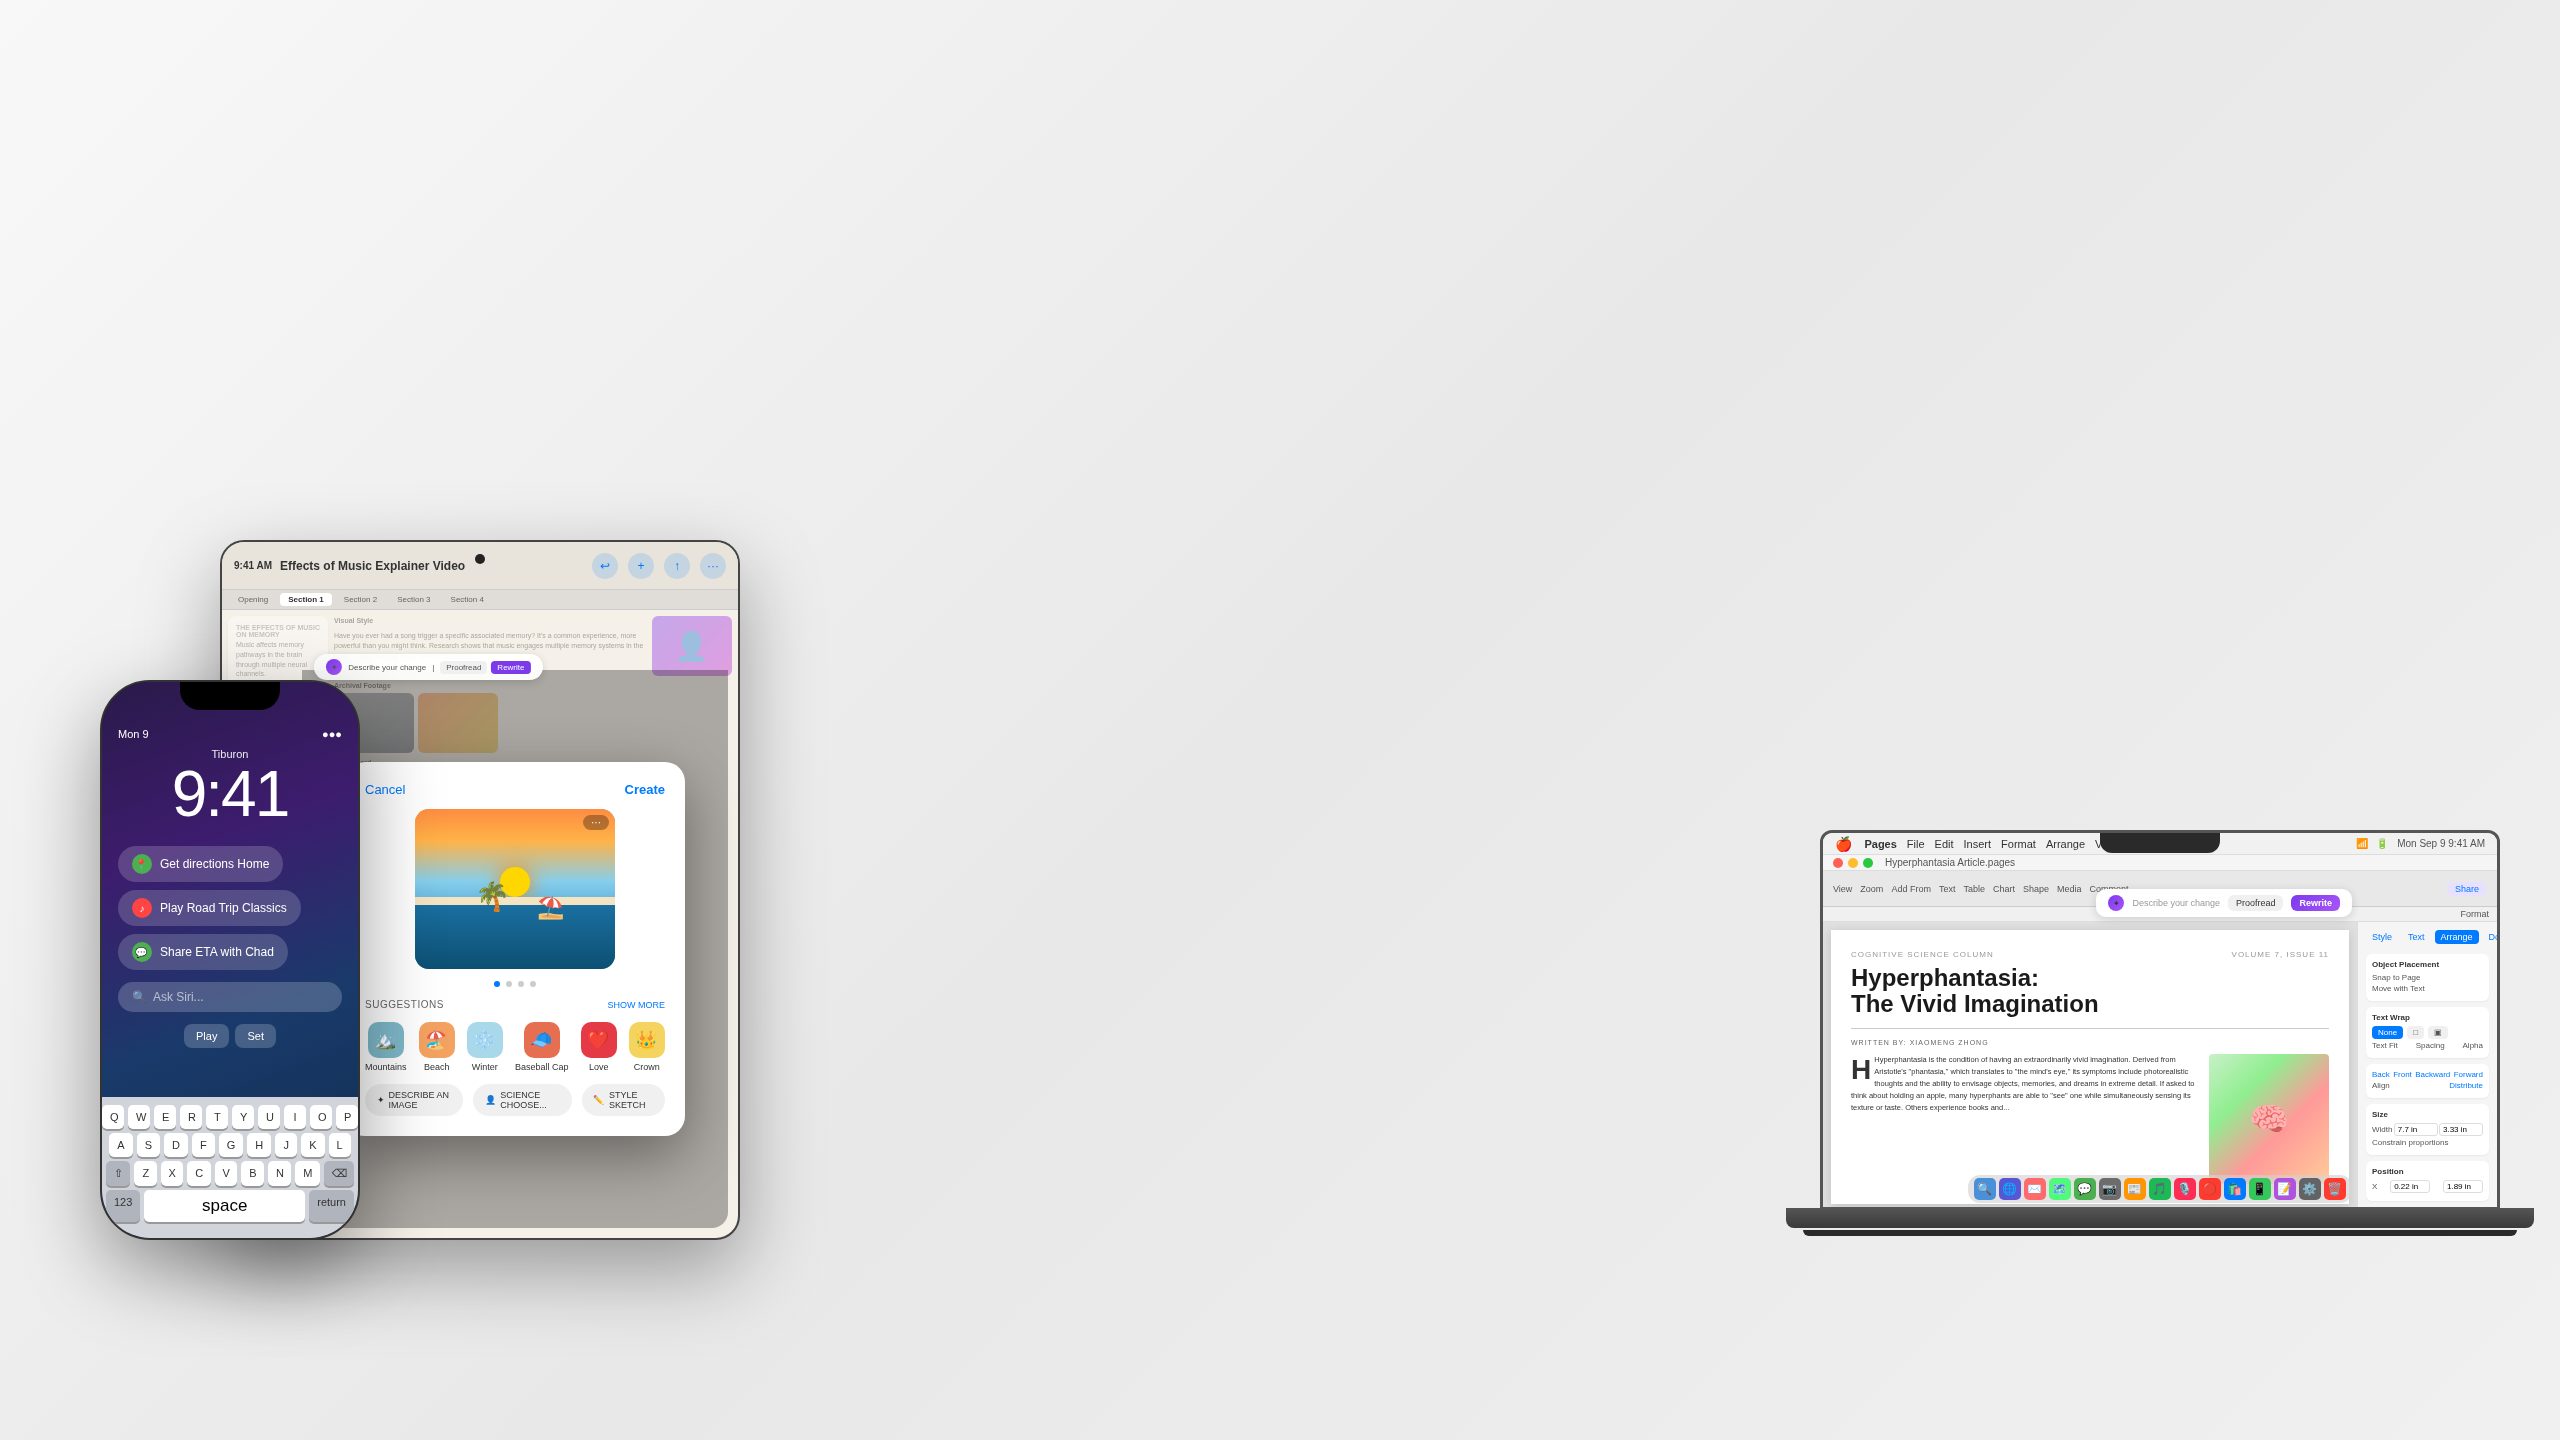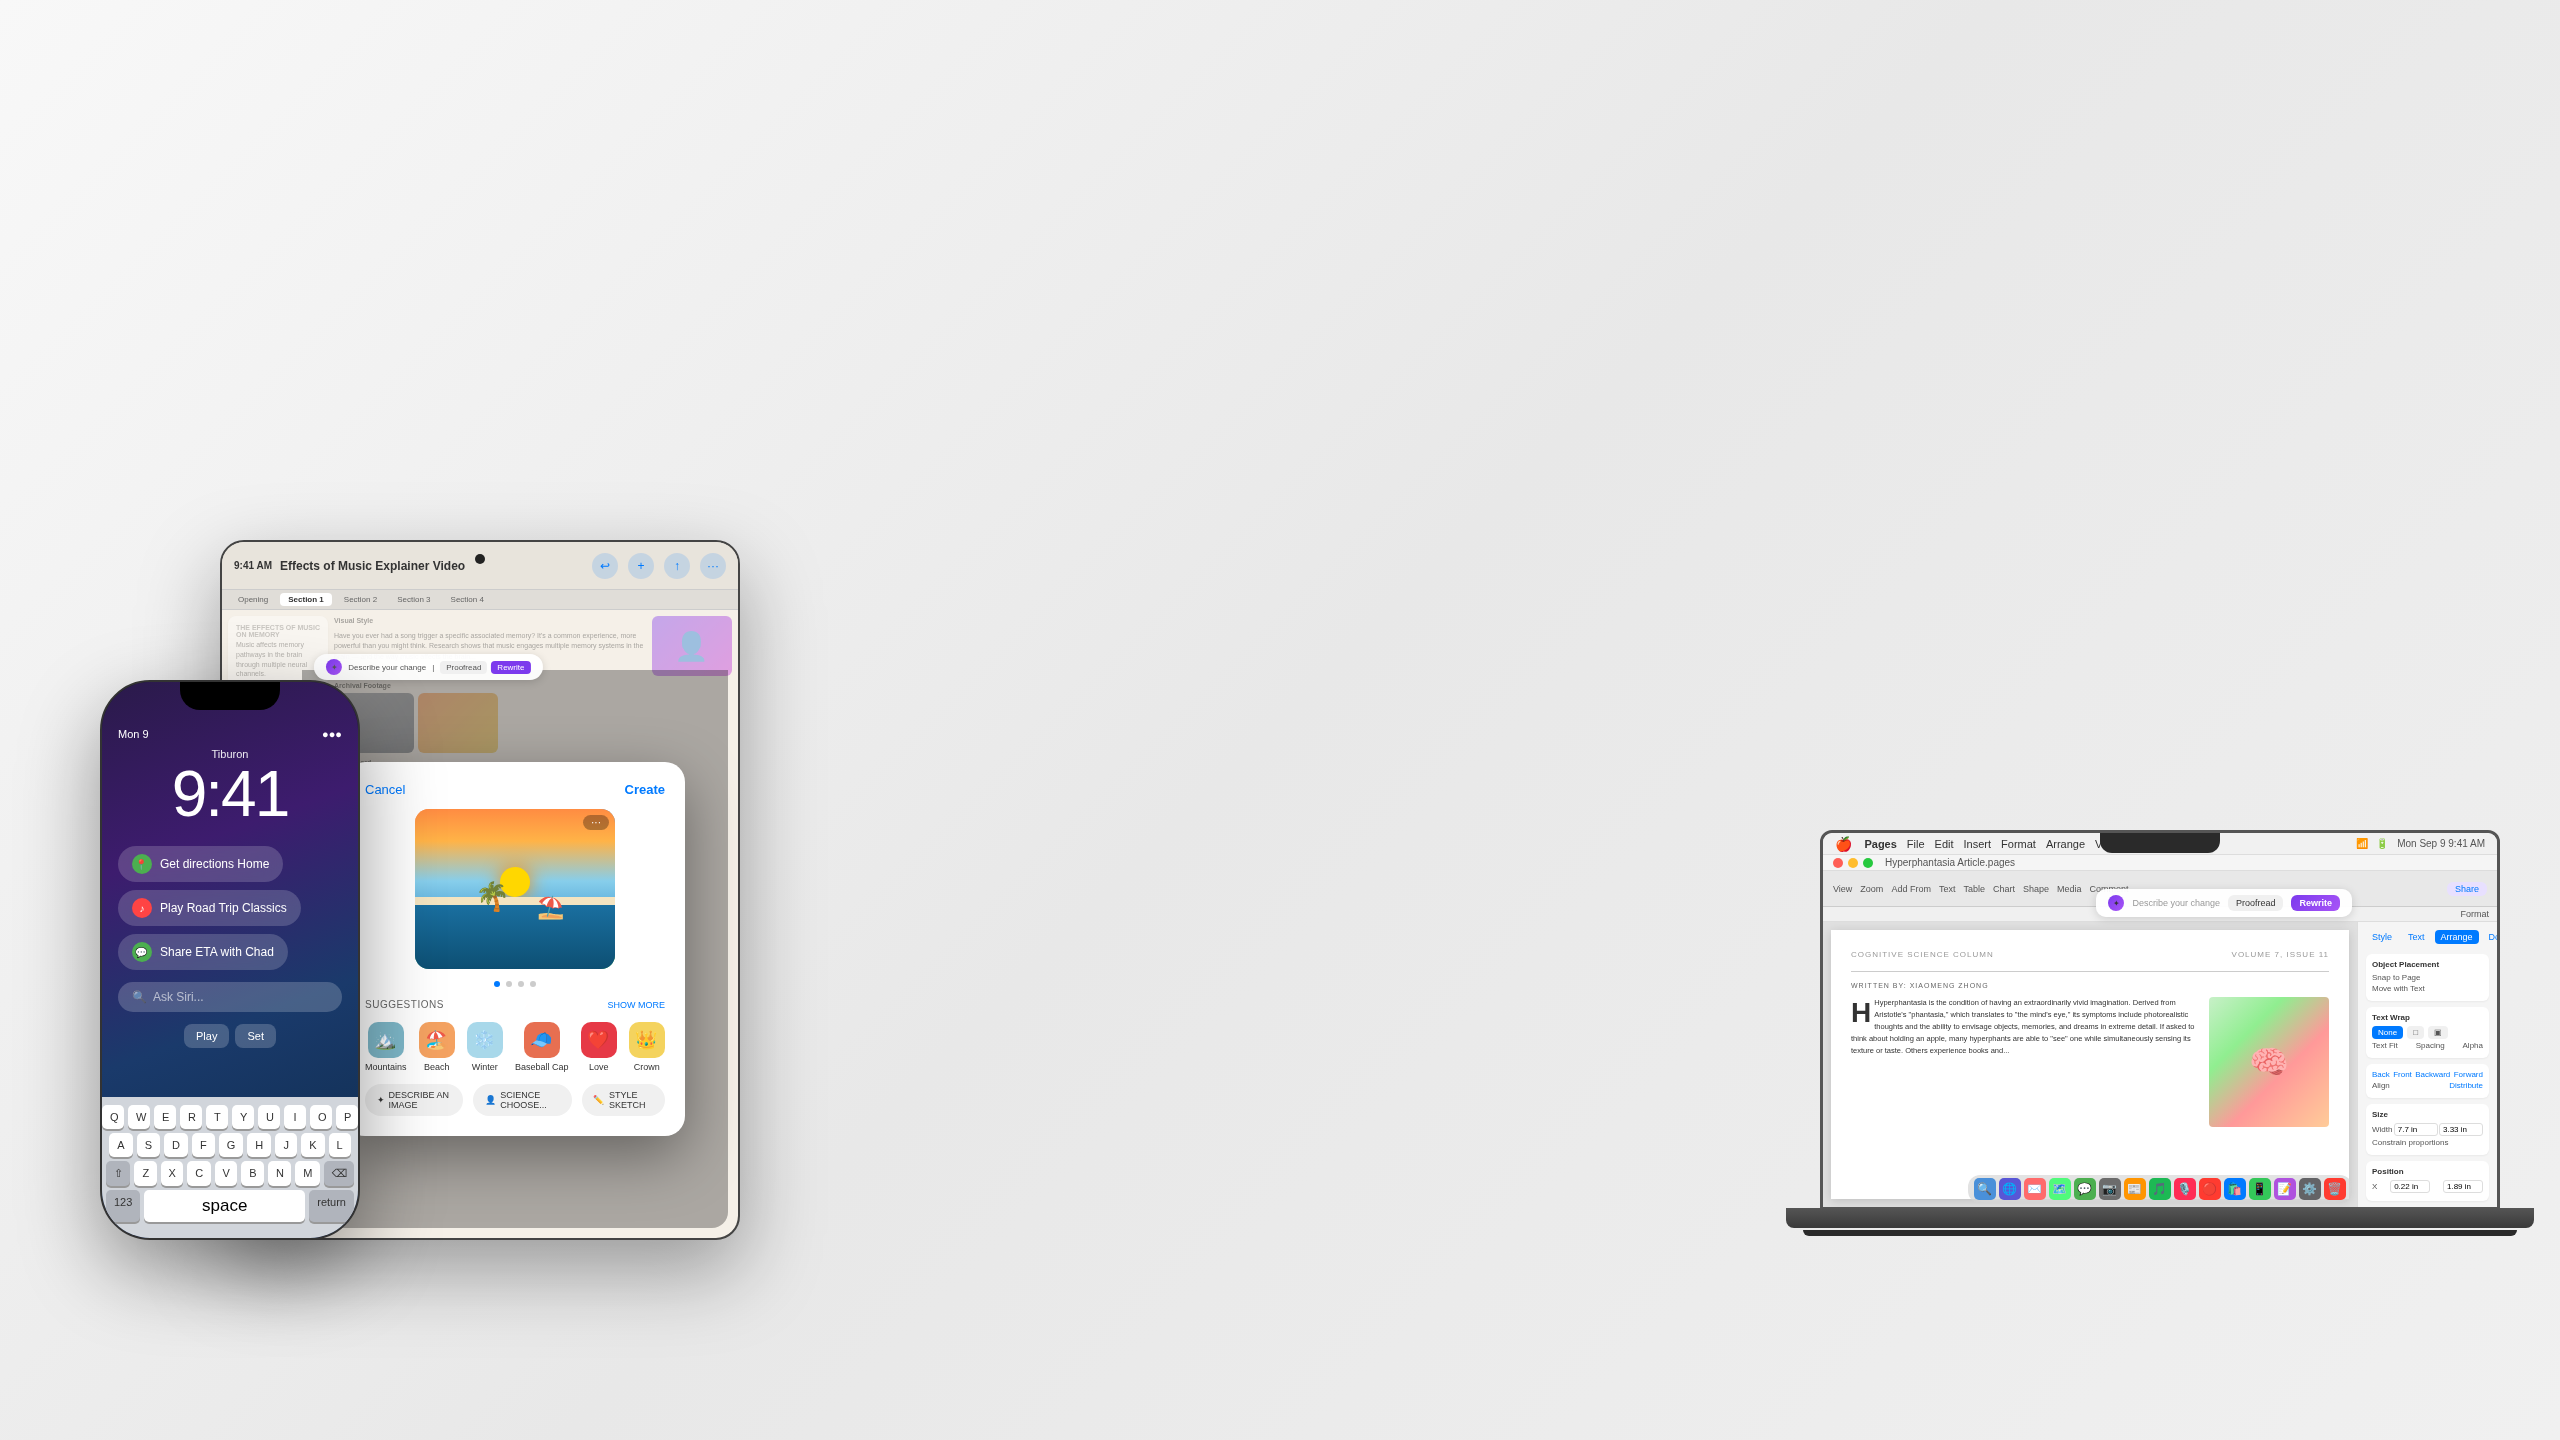--- a/index.html
+++ b/index.html
@@ -1201,20 +1201,24 @@
         </div>
 
         <div class="pages-main">
 
           <div class="pages-canvas">
             <div class="pages-document">
               <div style="display:flex; justify-content:space-between; margin-bottom:4px;">
                 <span class="doc-column-label">COGNITIVE SCIENCE COLUMN</span>
                 <span class="doc-volume">VOLUME 7, ISSUE 11</span>
               </div>
+              <div class="doc-title">
+                <div>Hyperphantasia:</div>
+                <div>The Vivid Imagination</div>
+              </div>
               <hr class="doc-divider">
               <div class="doc-byline">WRITTEN BY: XIAOMENG ZHONG</div>
               <div class="doc-body-row">
                 <div class="doc-body-text">
                   <span class="doc-drop-cap">H</span>
                   <span>Hyperphantasia is the condition of having an extraordinarily vivid imagination. Derived from Aristotle's "phantasia," which translates to "the mind's eye," its symptoms include photorealistic thoughts and the ability to envisage objects, memories, and dreams in extreme detail. If asked to think about holding an apple, many hyperphants are able to "see" one while simultaneously sensing its texture or taste. Others experience books and...</span>
                 </div>
                 <div class="doc-image">🧠</div>
               </div>
             </div>

